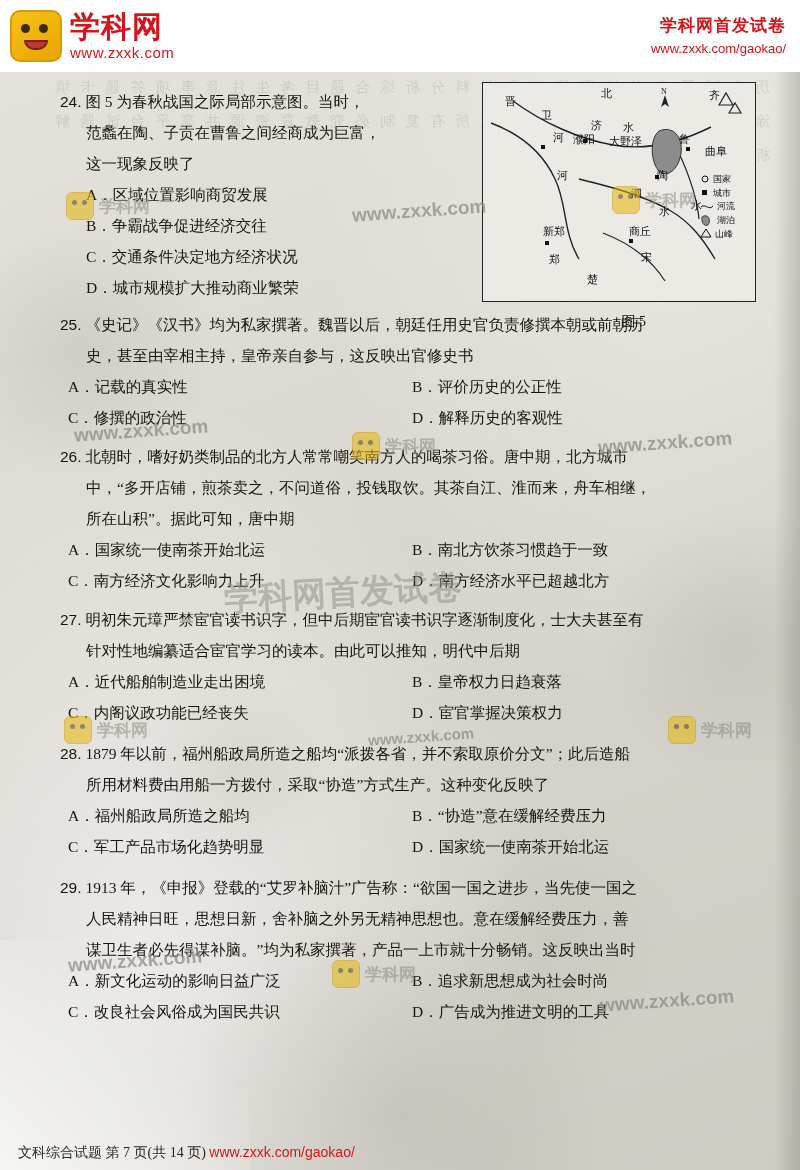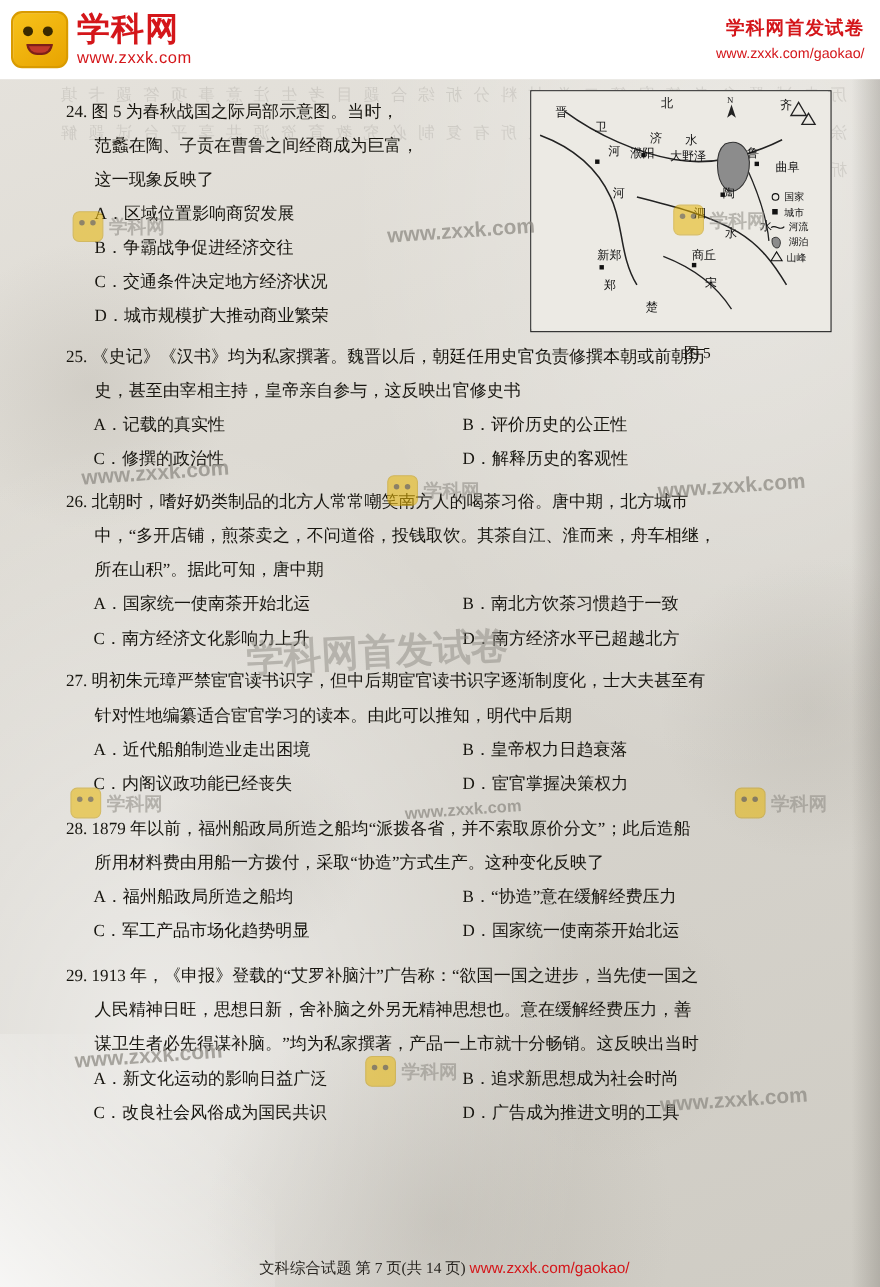--- a/index.html
+++ b/index.html
@@ -146,29 +146,29 @@
     line-height: 31px;
   }
   .q {
     margin-bottom: 2px;
     position: relative;
   }
   .q-stem {
     text-indent: 0;
   }
   .q-num {
-    font-family: Liberation Serif, serif;
+    font-family: Liberation Sans, sans-serif;
   }
   .q-body {
     margin-left: 26px;
   }
   .opts-grid {
     display: grid;
     grid-template-columns: 1fr 1fr;
-    margin-left: 25px;
+    margin-left: 8px;
     column-gap: 8px;
   }
   .opts-stack {
     margin-left: 26px;
   }
   .opt {
     white-space: nowrap;
   }
 
   
@@ -252,25 +252,25 @@
     font-size: 34px;
     font-weight: bold;
     color: #8e8b84;
     opacity: 0.5;
     white-space: nowrap;
   }
 
   
   .footer {
     position: absolute;
-    left: 8px;
+    left: 18px;
     right: 0;
     bottom: 8px;
     z-index: 5;
-    text-align: center;
+    text-align: left;
     font-size: 14px;
     color: #2a2722;
   }
   .footer .f-url {
     color: #d4161a;
     font-family: "Liberation Sans", sans-serif;
     font-size: 14px;
   }
   .fold {
     position: absolute;

